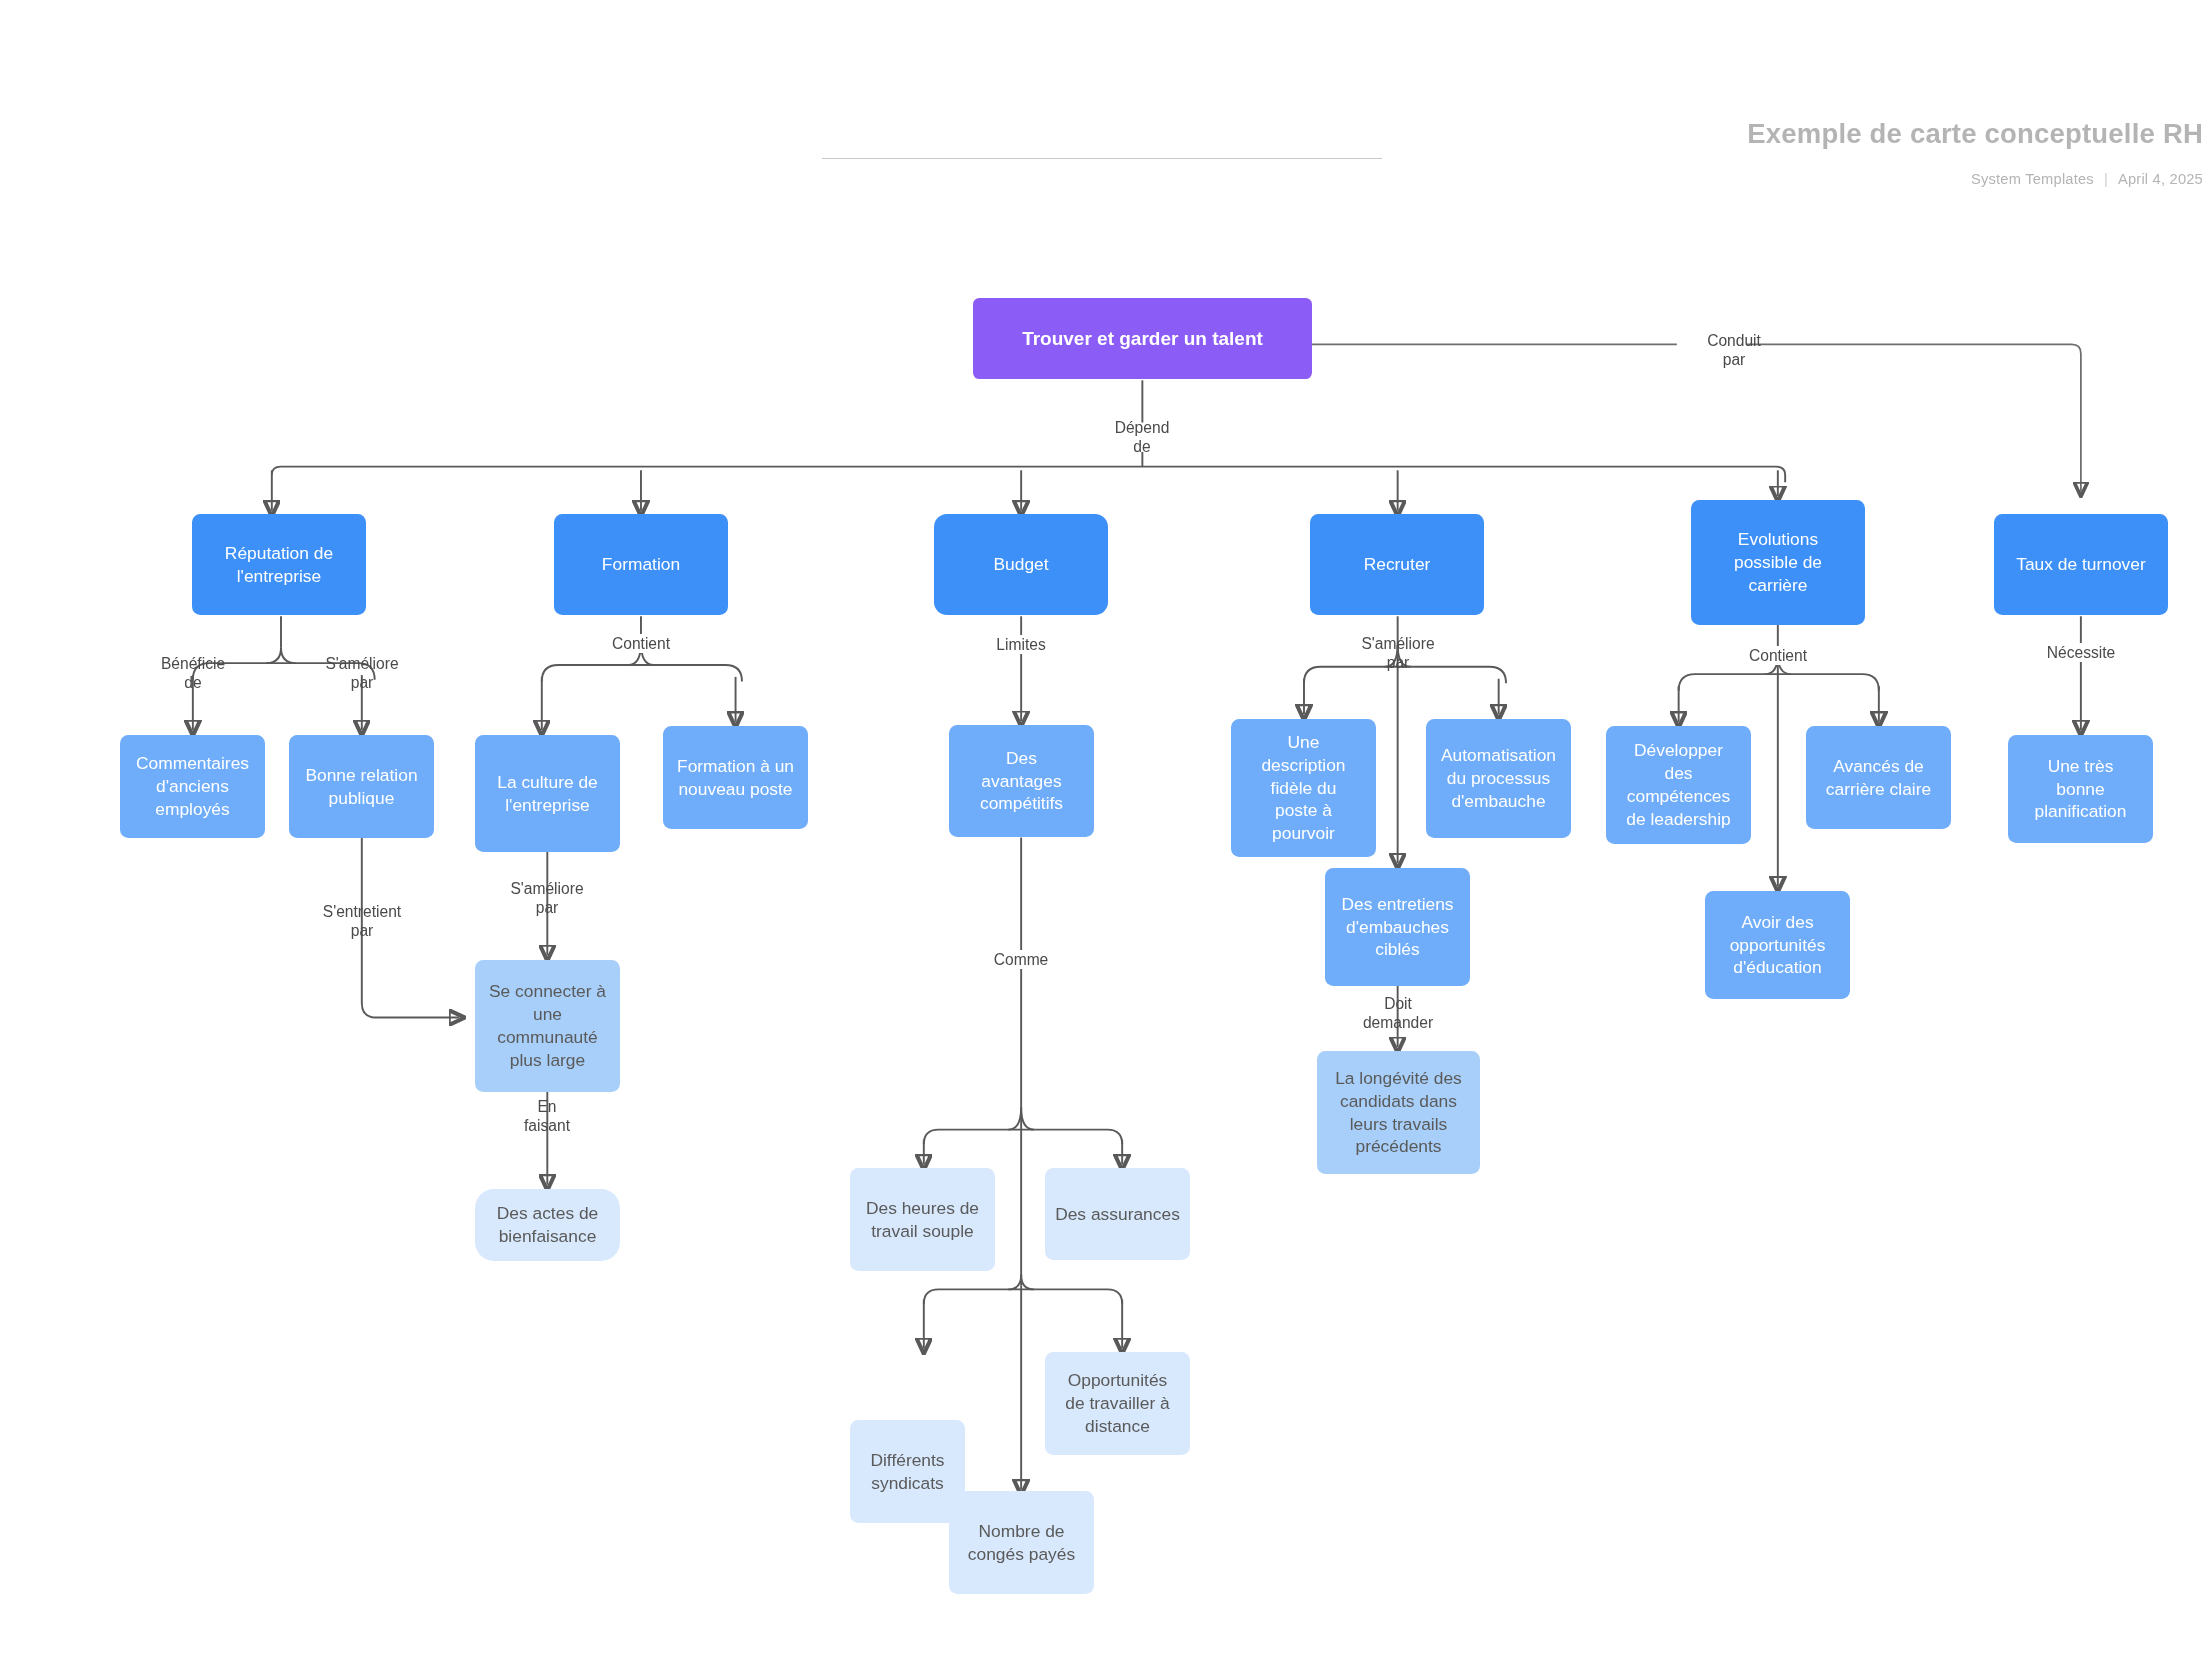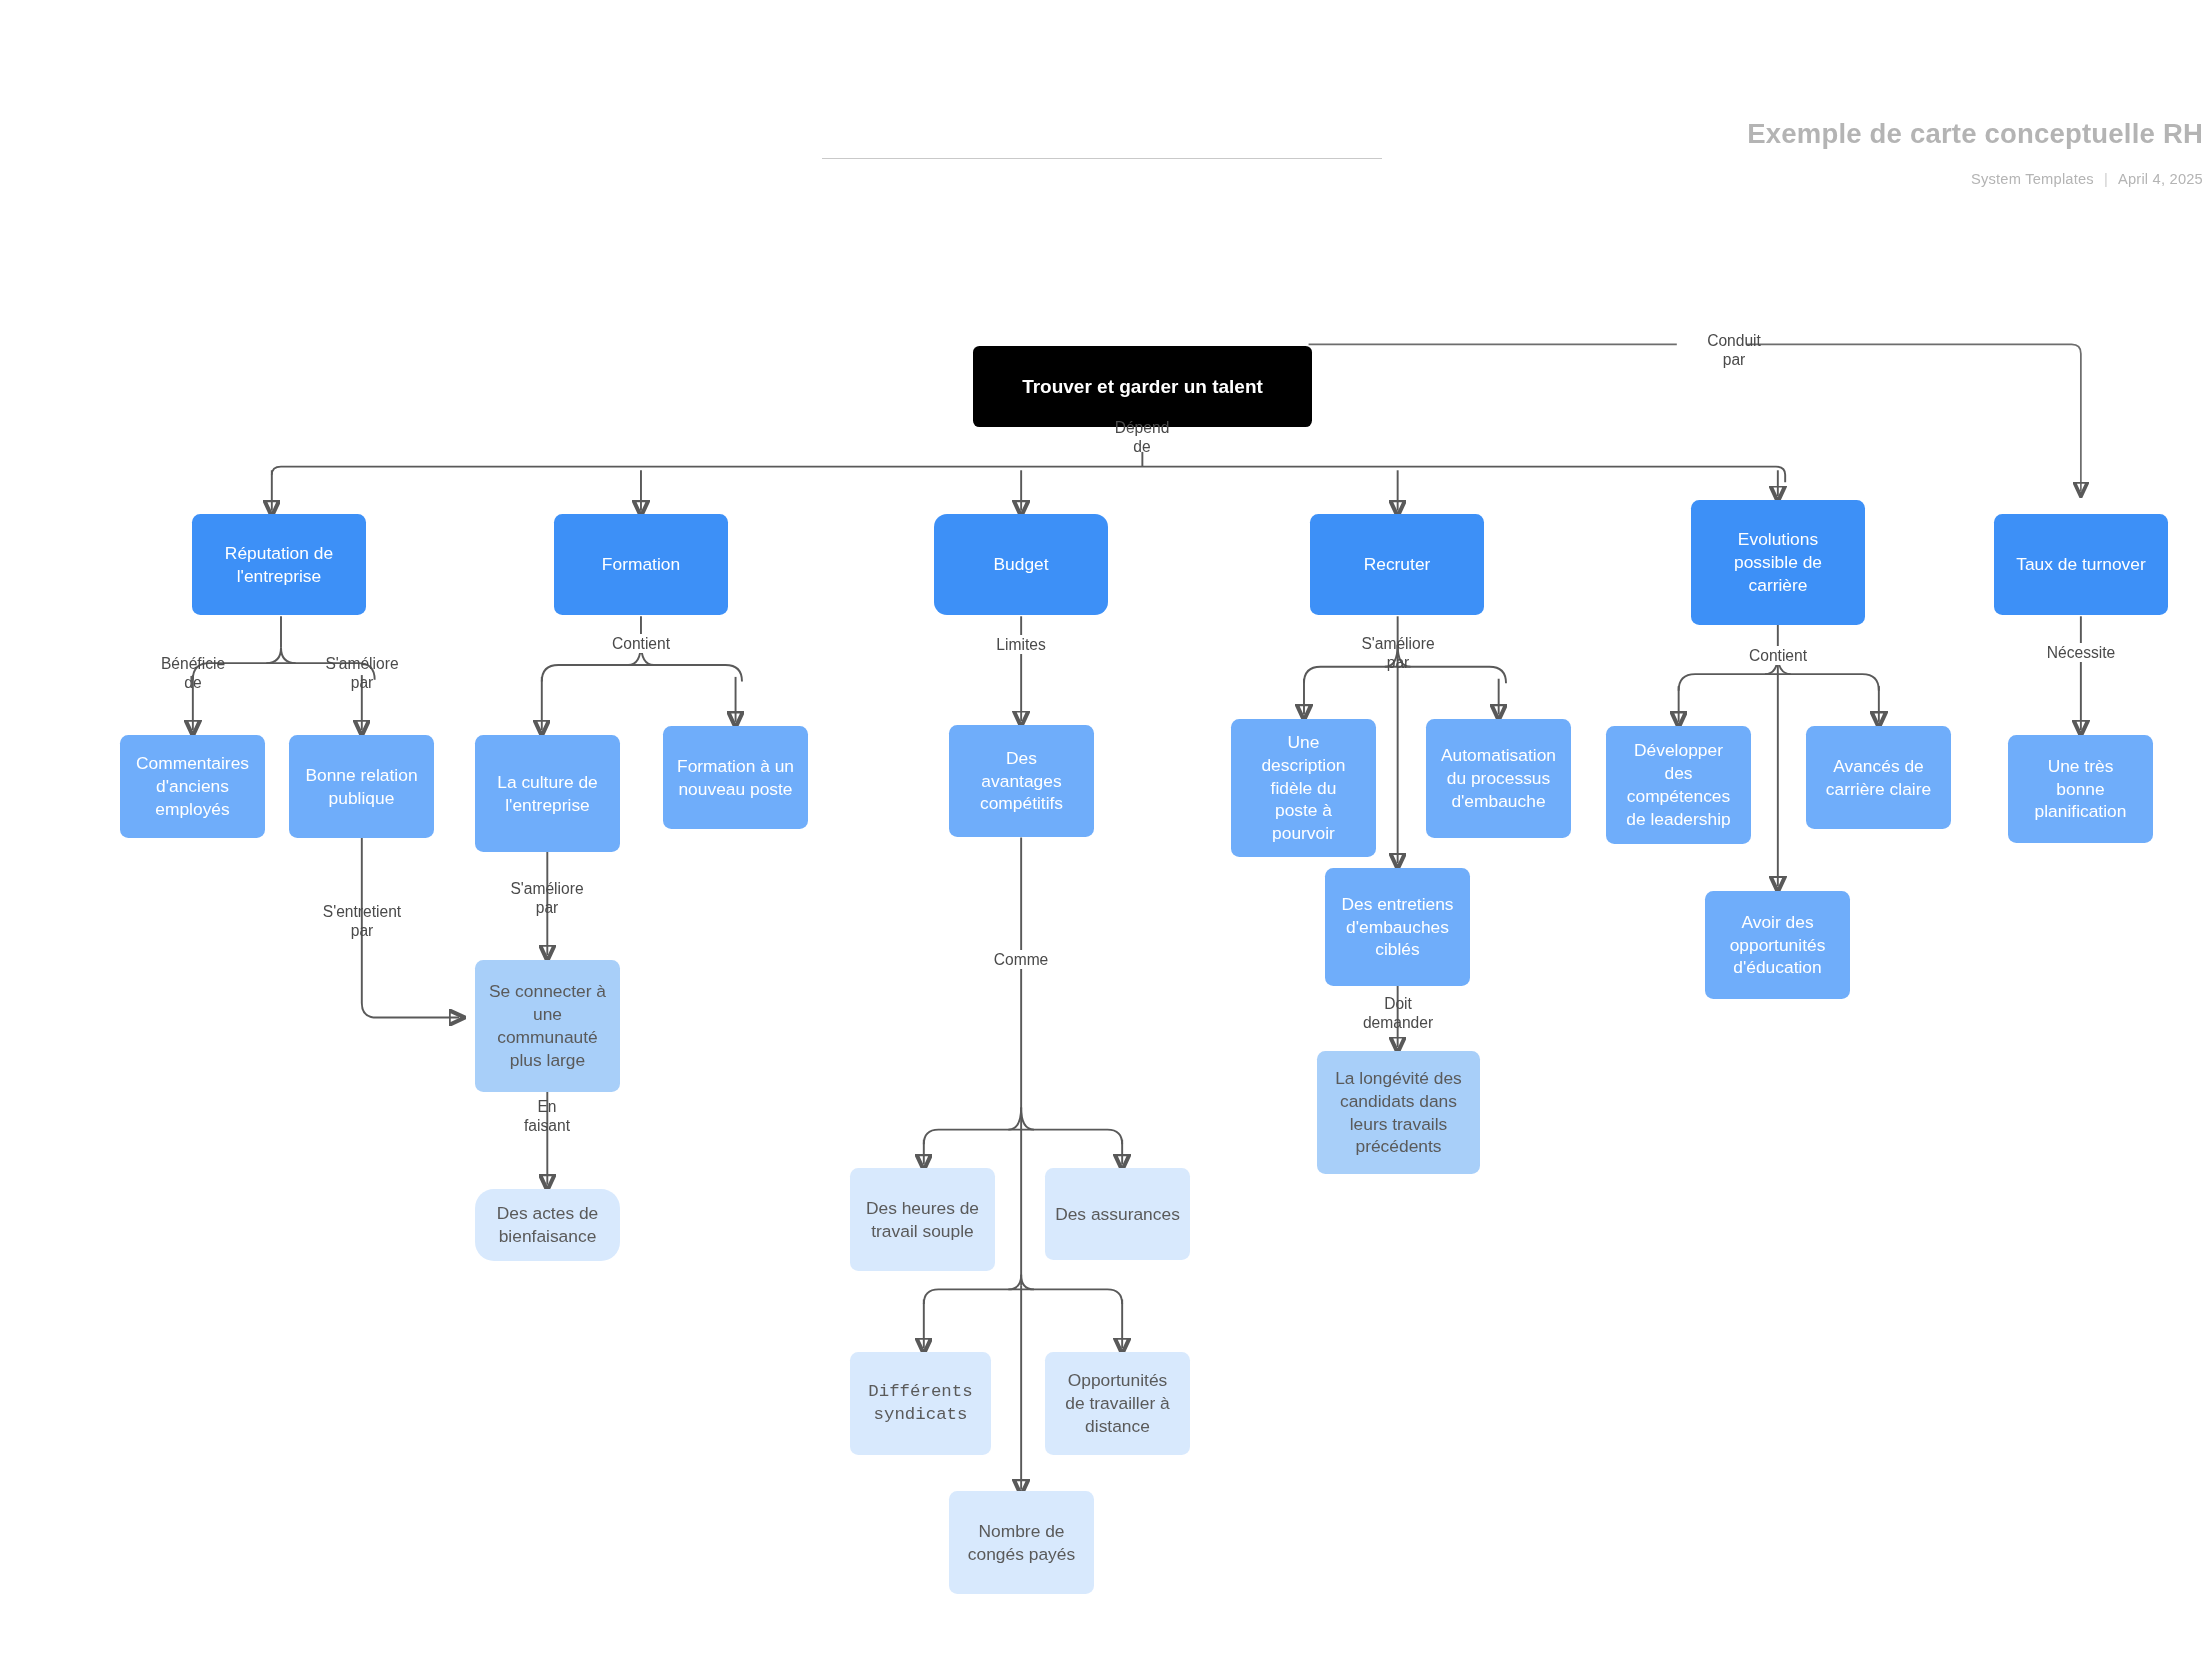--- a/index.html
+++ b/index.html
@@ -30,21 +30,21 @@
   #edges .thin{stroke:#6d6d6d;stroke-width:1.9;}
 
   
   .node{
     position:absolute;box-sizing:border-box;
     display:flex;align-items:center;justify-content:center;
     text-align:center;border-radius:8.3px;
     padding:3.7px 9.2px;line-height:1.32;
     white-space:pre-line;
   }
-  .lvl0{background:#000000;color:#ffffff;font-weight:700;font-size:19px;border-radius:6.4px;margin-top:48px;}
+  .lvl0{background:#8b5cf6;color:#ffffff;font-weight:700;font-size:19px;border-radius:6.4px;}
   .lvl1{background:#3d90f7;color:#ffffff;font-size:17.4px;}
   .lvl2{background:#6fadfa;color:#ffffff;font-size:17.4px;}
   .lvl3{background:#a8cff9;color:#5a5a5a;font-size:17.4px;}
   .lvl4{background:#d8e9fd;color:#5a5a5a;font-size:17.4px;}
 
   
   .elabel{
     position:absolute;color:#4a4a4a;font-size:15.6px;line-height:1.24;
     text-align:center;white-space:pre-line;transform:translateX(-50%);
     pointer-events:none;
@@ -205,21 +205,21 @@
   <div class="node lvl3" style="left:1317px;top:1051px;width:163px;height:123px;">La longévité des
 candidats dans
 leurs travails
 précédents</div>
 
   <div class="node lvl4" style="left:475px;top:1189px;width:145px;height:72px;border-radius:19px;">Des actes de
 bienfaisance</div>
   <div class="node lvl4" style="left:850px;top:1168px;width:145px;height:103px;">Des heures de
 travail souple</div>
   <div class="node lvl4" style="left:1045px;top:1168px;width:145px;height:92px;">Des assurances</div>
-  <div class="node lvl4" style="left:850px;top:1352px;width:141px;height:103px;font-family:Liberation Mono, monospace;">Différents
+  <div class="node lvl4" style="left:850px;top:1420px;width:115px;height:103px;">Différents
 syndicats</div>
   <div class="node lvl4" style="left:1045px;top:1352px;width:145px;height:103px;">Opportunités
 de travailler à
 distance</div>
   <div class="node lvl4" style="left:949px;top:1491px;width:145px;height:103px;">Nombre de
 congés payés</div>
 
   <div class="elabel" style="left:1734px;top:331px;">Conduit
 par</div>
   <div class="elabel" style="left:1142px;top:418px;">Dépend

